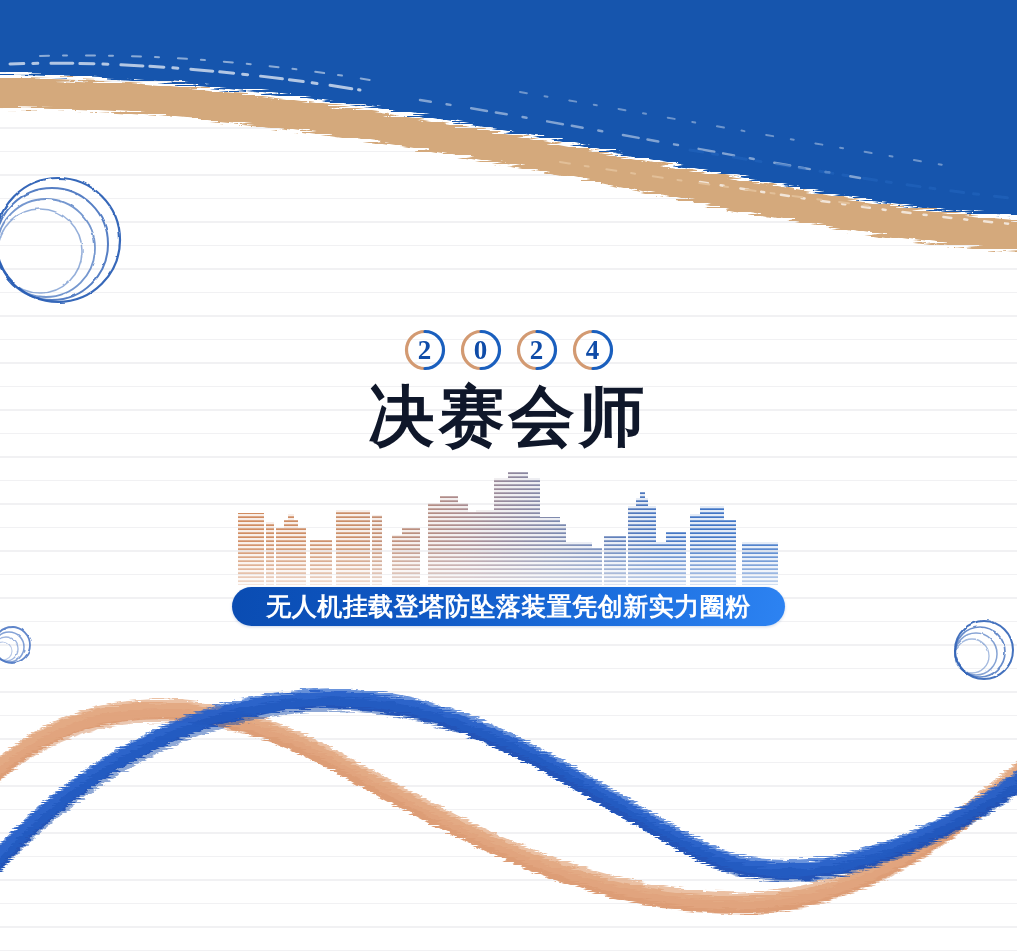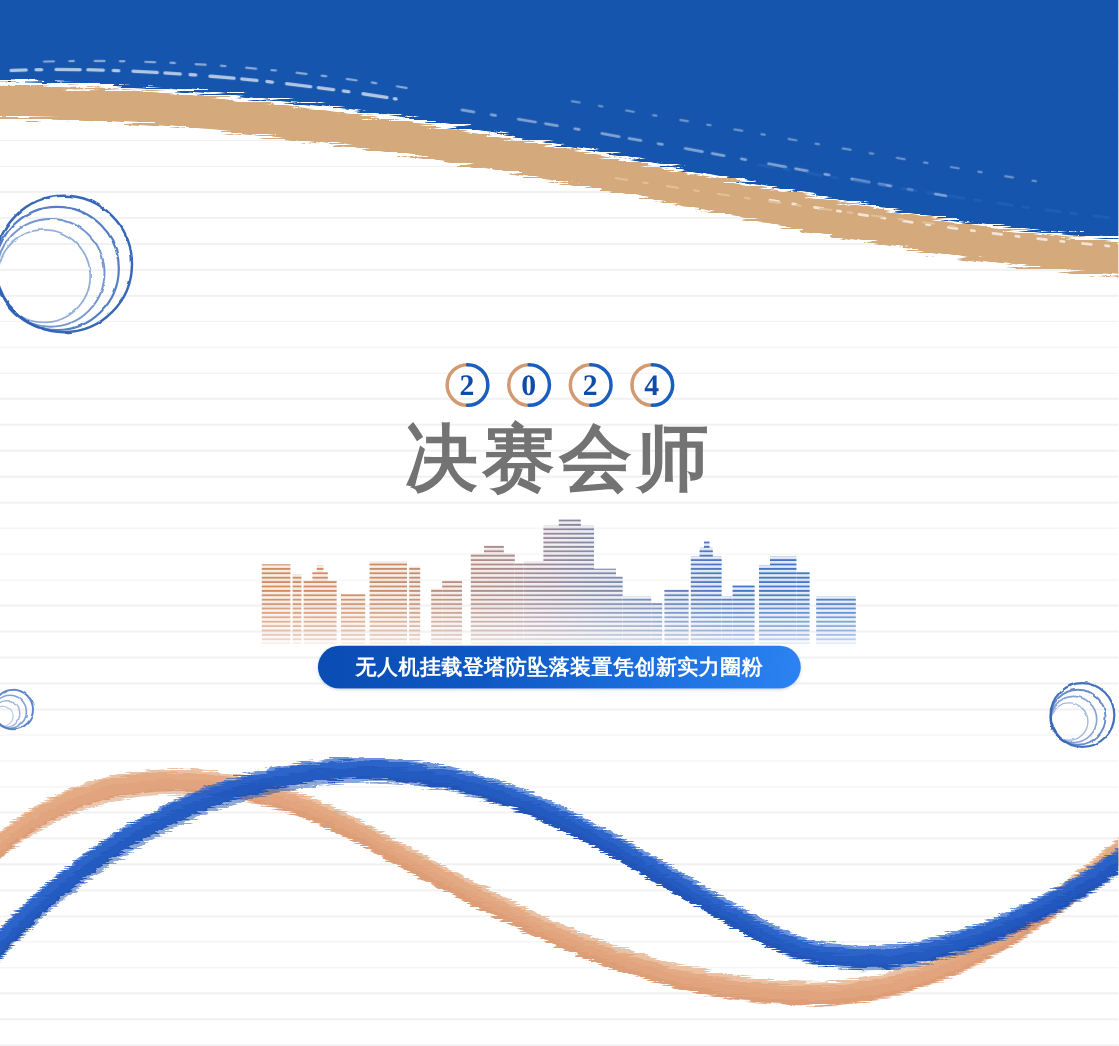--- a/index.html
+++ b/index.html
@@ -105,21 +105,21 @@
   .main-title {
     position: absolute;
     top: 382px;
     left: 0;
     width: 1017px;
     text-align: center;
     font-family: "DejaVu Sans", "Liberation Sans", sans-serif;
     font-weight: 700;
     font-size: 66px;
     line-height: 1.05;
-    color: #737373;
+    color: #0f172a;
     letter-spacing: 4px;
     white-space: nowrap;
   }
 
   
   .pill-wrap {
     position: absolute;
     top: 587px;
     left: 0;
     width: 1017px;
@@ -130,21 +130,21 @@
     display: inline-flex;
     align-items: center;
     justify-content: center;
     height: 39px;
     padding: 0 34px;
     border-radius: 20px;
     background: linear-gradient(100deg, #0a4cb2 0%, #0f58c4 35%, #1c6fdf 70%, #2d83f2 100%);
     color: #ffffff;
     font-family: Liberation Sans, sans-serif;
     font-weight: 700;
-    font-size: 19px;
+    font-size: 25px;
     letter-spacing: 0.5px;
     white-space: nowrap;
     box-shadow: 0 1px 3px rgba(16,70,160,0.22);
   }
 </style>
 </head>
 <body>
 
 <div id="poster">
 

